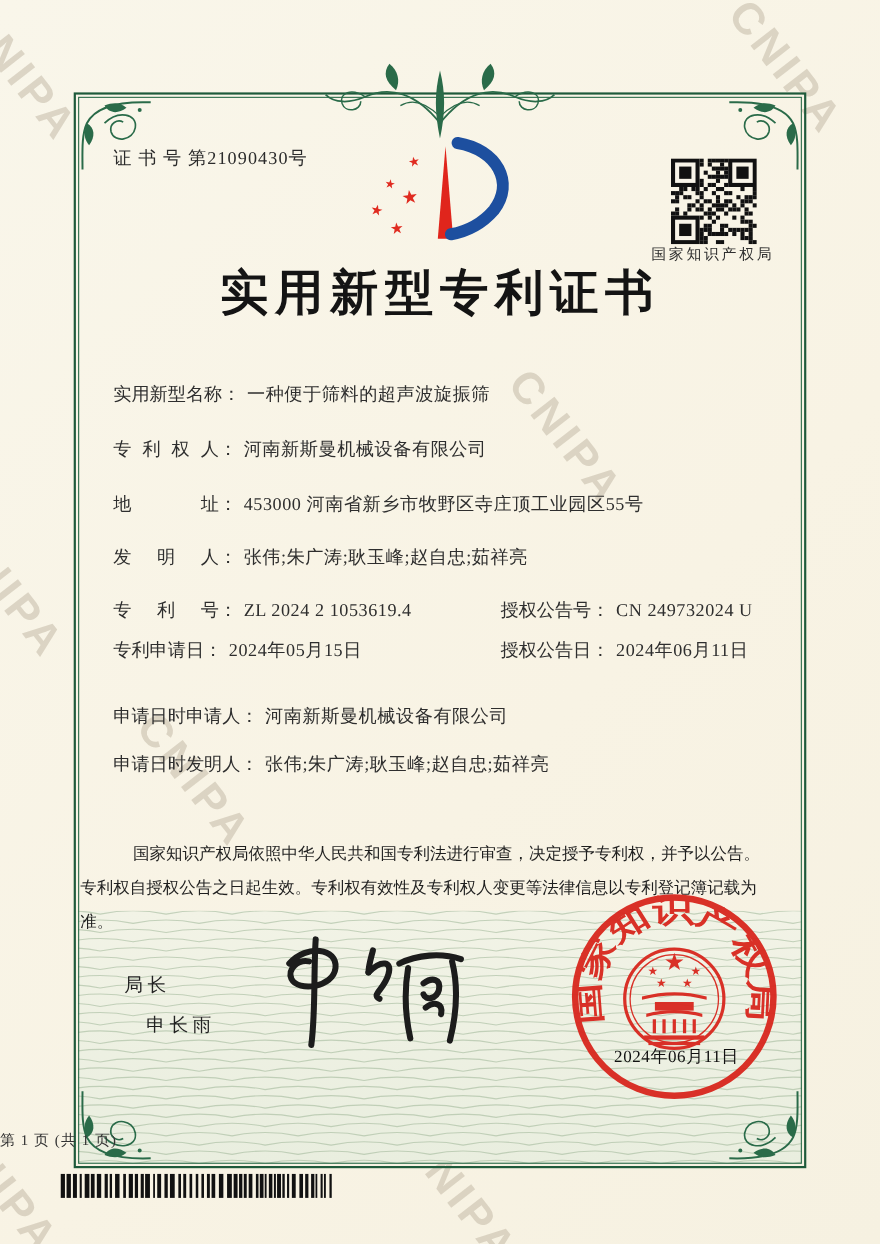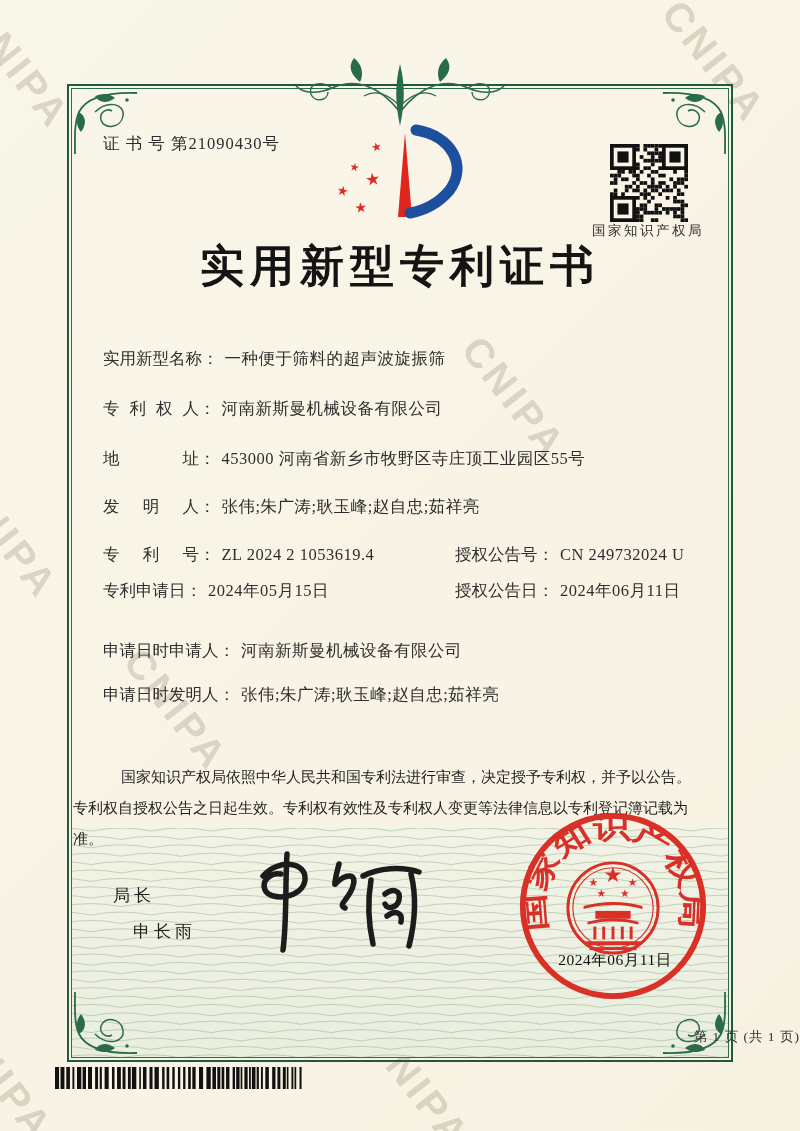--- a/index.html
+++ b/index.html
@@ -47,21 +47,21 @@
             background:linear-gradient(#f2f3e6,#e9eedf);z-index:1;}
   .waveband svg{position:absolute;inset:0;}
   
   .sig-title{position:absolute;left:113px;top:884px;font-size:17px;letter-spacing:4px;z-index:3;color:#222;}
   .sig-name{position:absolute;left:113px;top:920px;font-size:17px;letter-spacing:4px;z-index:3;color:#222;margin-left:20px;}
   .sig-hand{position:absolute;left:235px;top:846px;width:195px;height:112px;z-index:3;}
   .seal{position:absolute;left:515px;top:808px;width:196px;height:196px;z-index:4;opacity:0.94;}
   .seal-date{position:absolute;left:535px;top:950px;width:160px;text-align:center;
              font-size:15.5px;color:#111;z-index:5;letter-spacing:0.5px;}
   
-  .page-footer{position:absolute;left:0;top:1028px;width:800px;text-align:right;
+  .page-footer{position:absolute;left:0;top:1028px;width:800px;text-align:left;
                font-size:13.5px;color:#333;z-index:3;letter-spacing:1px;}
   .barcode{position:absolute;left:55px;top:1067px;width:252px;height:22px;z-index:3;}
   .green-stroke{stroke:#2a6b49;fill:none;}
   .green-fill{fill:#2a6b49;}
 </style>
 </head>
 <body>
 
 <div class="page">
 

